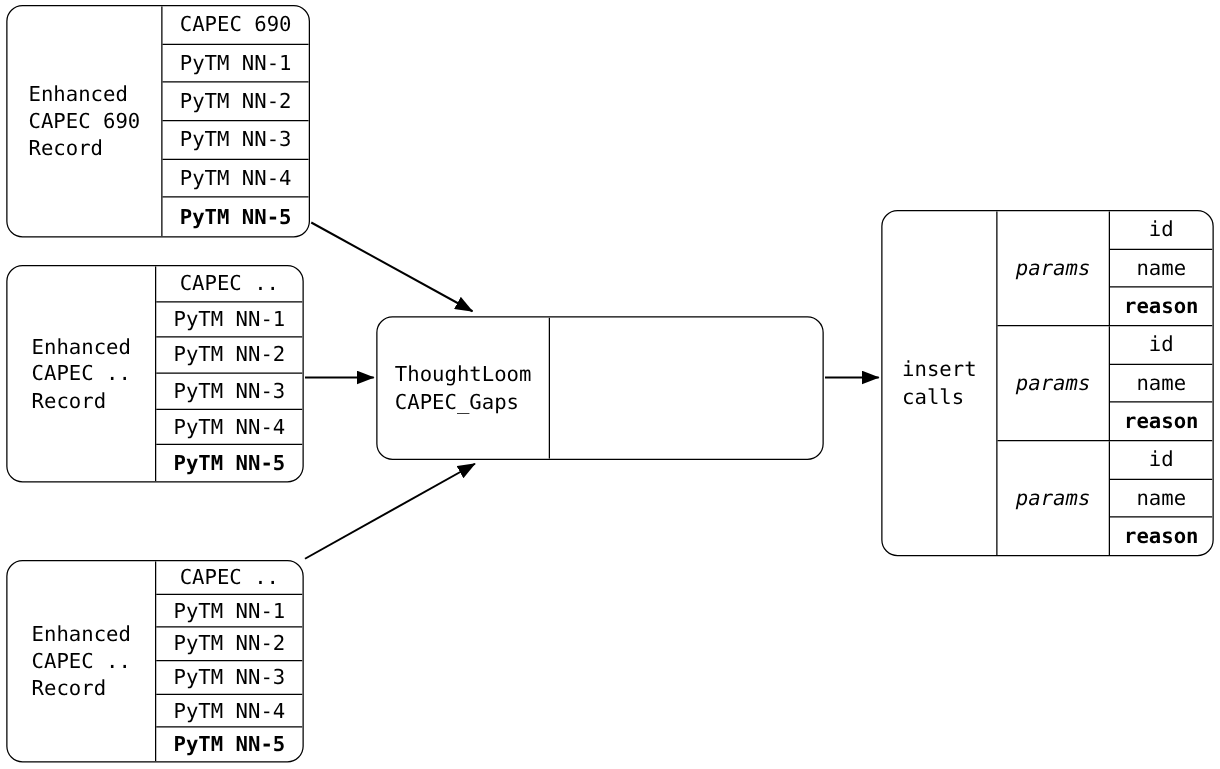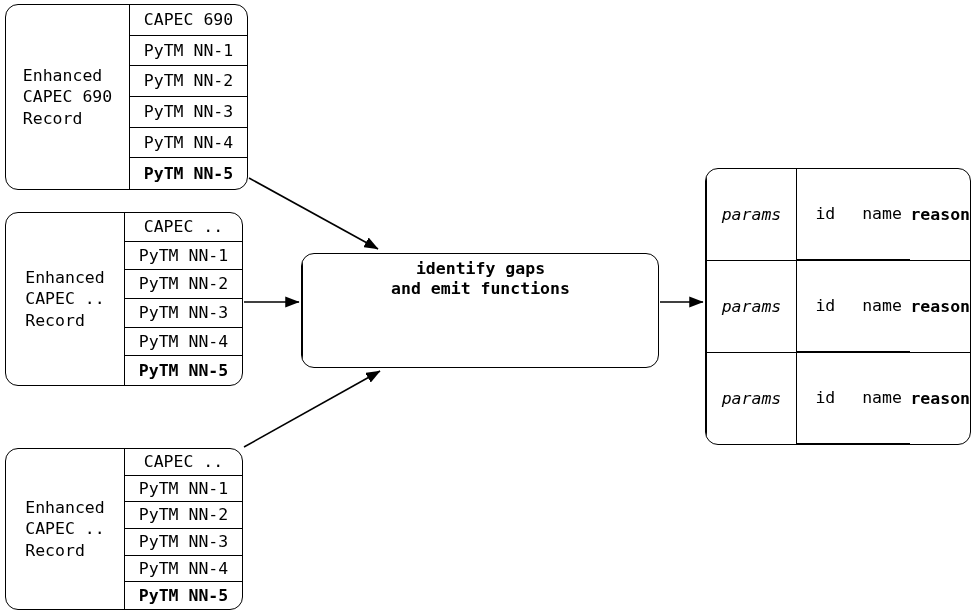--- a/index.html
+++ b/index.html
@@ -75,21 +75,21 @@
   #calls-node .group{
     display:flex;flex-direction:row;flex:1 1 0;
     border-bottom:1.6px solid #000;box-sizing:border-box;
   }
   #calls-node .group:last-child{border-bottom:none;}
   #calls-node .glabel{
     width:89px;display:flex;align-items:center;justify-content:center;
     white-space:pre;box-sizing:border-box;font-style:italic;
   }
   #calls-node .gfields{
-    flex:1 1 auto;display:flex;flex-direction:row;
+    flex:1 1 auto;display:flex;flex-direction:column;
     border-left:1.6px solid #000;box-sizing:border-box;
   }
   #calls-node .gfields .cell{flex:1 1 0;height:auto;}
 
   
   svg.edges{position:absolute;left:0;top:0;width:976px;height:615px;pointer-events:none;}
 </style>
 </head>
 <body>
 
@@ -141,27 +141,29 @@
     <div class="cell">CAPEC ..</div>
     <div class="cell">PyTM NN-1</div>
     <div class="cell">PyTM NN-2</div>
     <div class="cell">PyTM NN-3</div>
     <div class="cell">PyTM NN-4</div>
     <div class="cell">PyTM NN-5</div>
   </div>
 </div>
 
 <div class="node" id="llm-node">
+  <div class="col col-title">ThoughtLoom
+CAPEC_Gaps</div>
   <div class="col col-rows">
-    <div class="cell r3">identify gaps
-and emit functions</div>
   </div>
 </div>
 
 <div class="node" id="calls-node">
+  <div class="col col-title">insert
+calls</div>
   <div class="groups">
 
     <div class="group">
       <div class="glabel">params</div>
       <div class="gfields">
         <div class="cell">id</div>
         <div class="cell">name</div>
         <div class="cell">reason</div>
       </div>
     </div>

